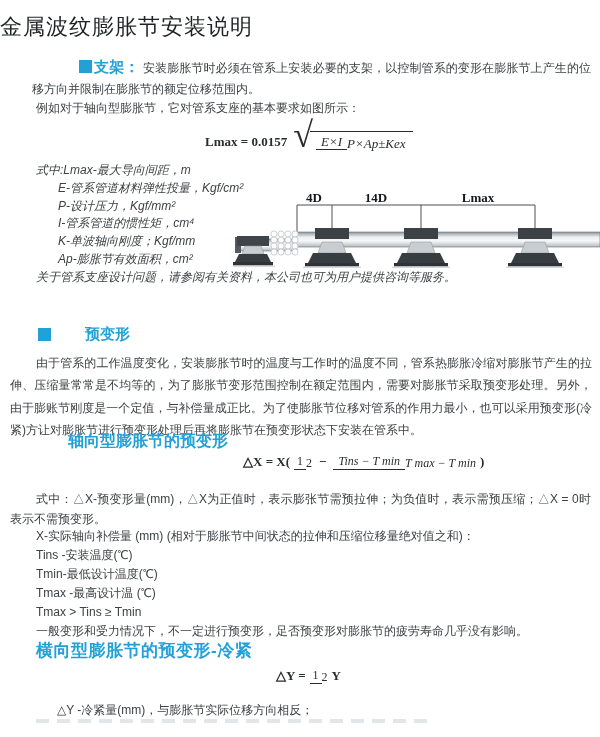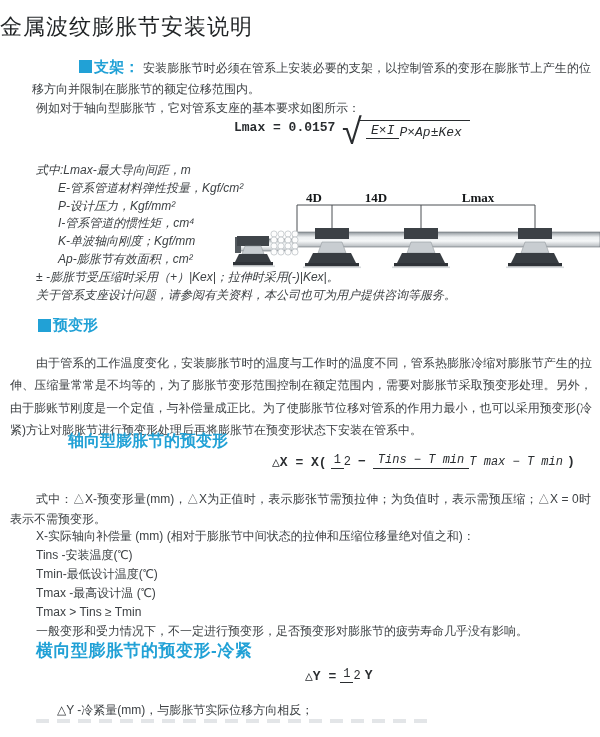--- a/index.html
+++ b/index.html
@@ -19,43 +19,43 @@
   .para { line-height:21px; text-align:justify; }
   .p1 { top:56px; left:16px; right:9px; text-indent:47px;margin-left:16px; }
   .p2 { top:98px; left:10px; right:9px; text-indent:26px; }
   .runin-label { font-size:15px; font-weight:bold; color:var(--accent); }
   .sq {
     display:inline-block; width:13px; height:13px; background:var(--accent);
     vertical-align:-1px; margin-right:2px;
   }
   
   .formula {
-    font-family:Liberation Mono, monospace; color:var(--formula);
-    display:flex; align-items:flex-start; font-size:13px;margin-left:29px;
+    font-family:Liberation Serif, serif; color:var(--formula);
+    display:flex; align-items:flex-end; font-size:13px;
   }
   .f-bold { font-weight:bold; }
   .f1 { top:120px; left:205px; }
   .radical { font-size:36px; font-weight:400; line-height:30px; margin:0 -3px 0 6px; }
   .rad-content { border-top:1.6px solid var(--formula); padding:2px 8px 0 6px; }
   .frac { display:inline-flex; flex-direction:row; align-items:center; line-height:13px; }
   .frac .num { border-bottom:1px solid var(--formula); padding:0 5px 1px; }
   .frac .den { padding-top:1px; }
   .ital { font-style:italic; }
   .f2 { top:454px; left:243px; }
   .f2 .frac, .f3 .frac { margin:0 4px; font-size:12px; }
   .f2 .half .num, .f3 .half .num { padding:0 3px 1px; }
   .f-op { margin:0 3px; font-weight:bold; }
   .f3 { top:668px; left:276px; }
   
   .defs { top:162px; left:36px; width:260px; line-height:17.8px;font-style:italic; }
   .defs .ind { padding-left:22px; }
   .defs .wide { width:540px; }
   
   .sec-heading { display:flex; align-items:center; font-size:15px; font-weight:bold; color:var(--accent); }
-  .h-preform { top:316px; left:38px; }
+  .h-preform { top:325px; left:38px;gap:32px; }
   .preform-para { top:352px; left:10px; right:8px; line-height:22.3px; text-indent:26px; }
   .sub-heading { font-weight:bold; color:var(--accent); }
   .h-axial { top:431px; left:68px; font-size:16px; }
   .axial-explain { top:489px; left:10px; right:9px; line-height:20px; text-indent:26px; }
   .axial-lines { top:527px; left:36px; right:9px; line-height:19px; }
   .h-lateral { top:639px; left:36px; font-size:17px; letter-spacing:0.5px; }
   .lateral-note { top:702px; left:57px; }
   .sliver {
     top:719px; left:36px; width:392px; height:4px; opacity:.5; border-radius:1px;
     background:repeating-linear-gradient(90deg,#c7ccd1 0 13px, transparent 13px 21px);
@@ -87,21 +87,20 @@
     </span>
   </div>
 
   <div class="abs defs">
     <div>式中:Lmax-最大导向间距，m</div>
     <div class="ind">E-管系管道材料弹性投量，Kgf/cm²</div>
     <div class="ind">P-设计压力，Kgf/mm²</div>
     <div class="ind">I-管系管道的惯性矩，cm⁴</div>
     <div class="ind">K-单波轴向刚度；Kgf/mm</div>
     <div class="ind">Ap-膨胀节有效面积，cm²</div>
-    <div class="wide">± -膨胀节受压缩时采用（+）|Kex|；拉伸时采用(-)|Kex|。</div>
     <div class="wide">关于管系支座设计问题，请参阅有关资料，本公司也可为用户提供咨询等服务。</div>
   </div>
 
   <svg class="abs" style="top:190px; left:233px;" width="367" height="100" viewBox="0 0 367 100">
     <defs>
       <linearGradient id="pipeG" x1="0" y1="0" x2="0" y2="1">
         <stop offset="0" stop-color="#8e959a"></stop>
         <stop offset="0.35" stop-color="#eef1f2"></stop>
         <stop offset="0.6" stop-color="#f5f7f8"></stop>
         <stop offset="1" stop-color="#b4b9bd"></stop>

